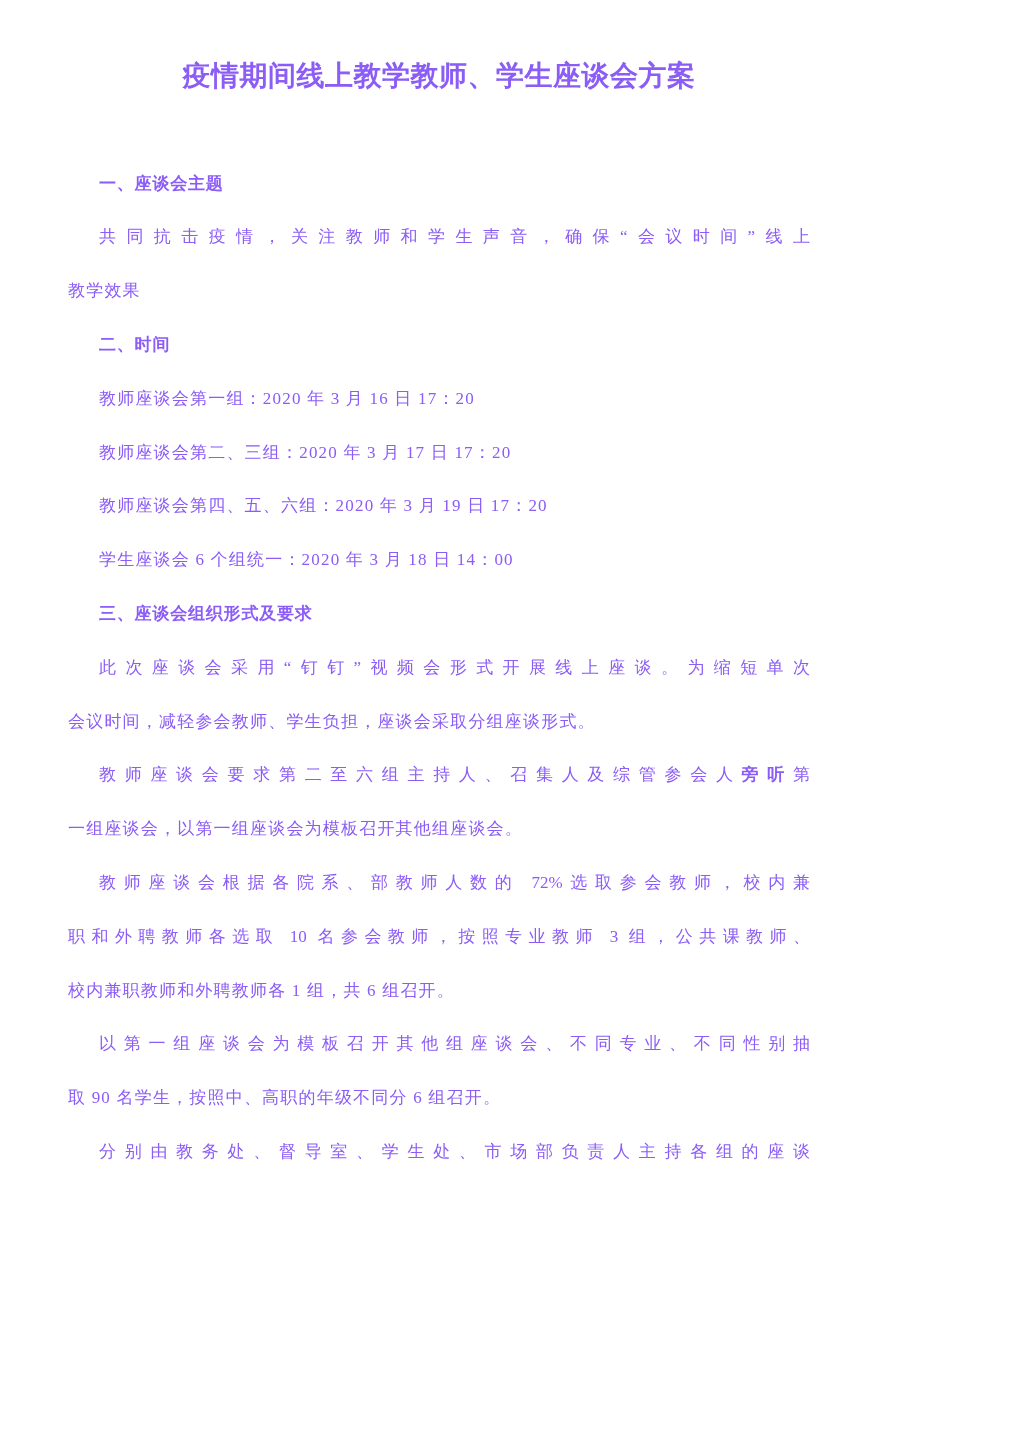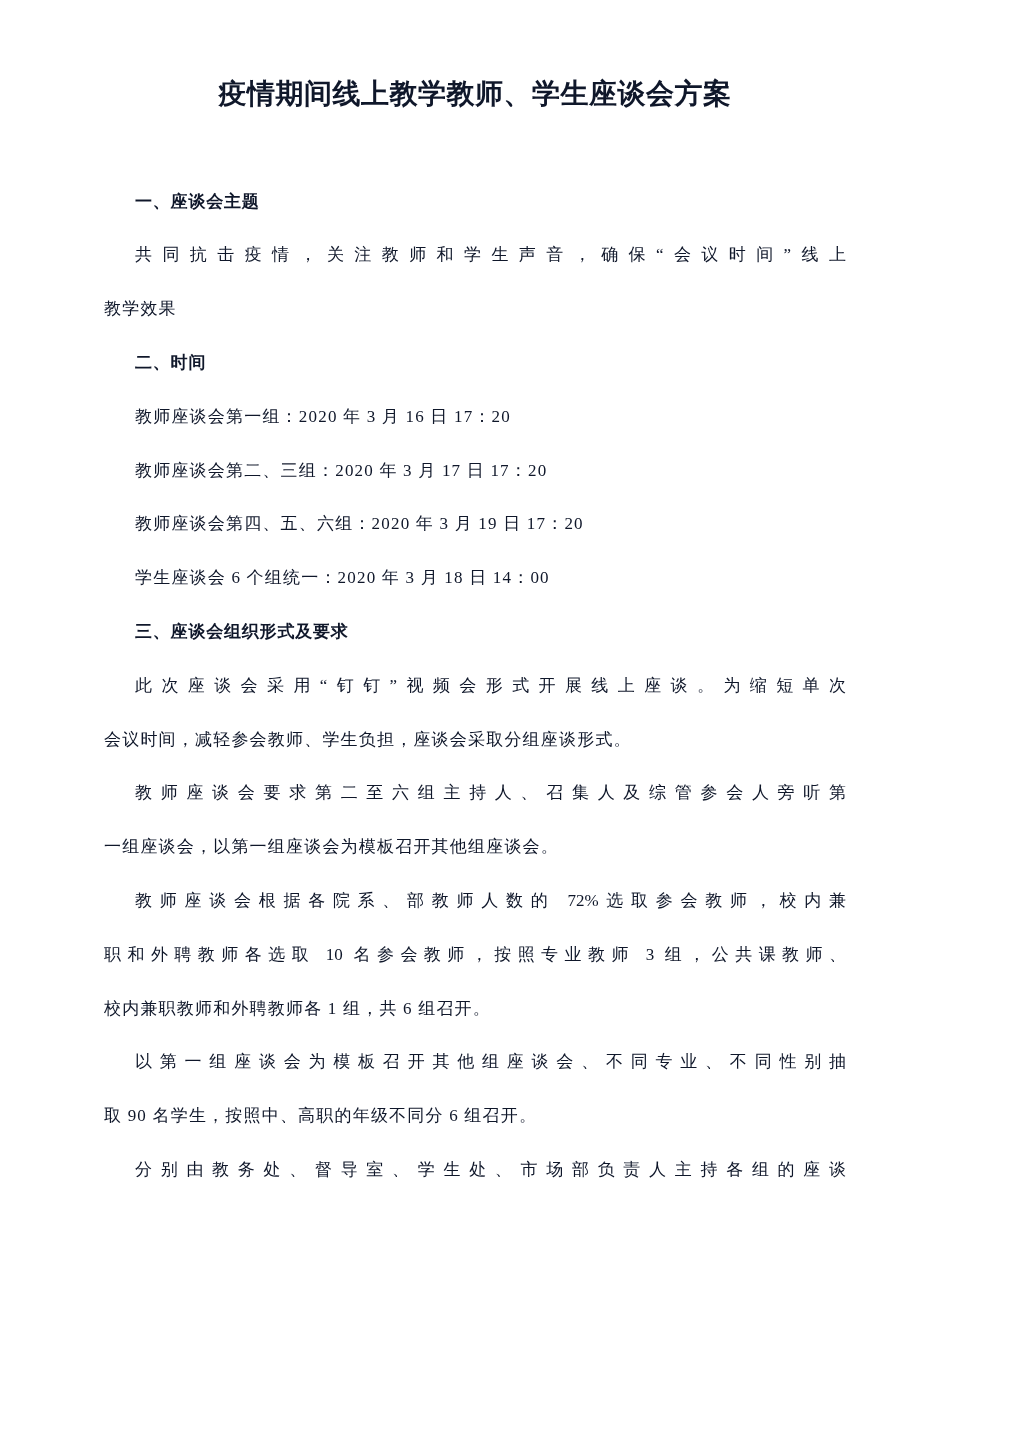--- a/index.html
+++ b/index.html
@@ -9,24 +9,24 @@
     background: #ffffff;
     overflow: hidden;
   }
   .page {
     position: relative;
     width: 1024px;
     height: 1448px;
     background: #ffffff;
   }
   .content {
-    margin-left: 104px;
+    margin-left: 68px;
     width: 742px;
-    padding-top: 67px;
-    color: #0f172a;
+    padding-top: 49px;
+    color: #8b5cf6;
   }
   .line {
     font-family: "Liberation Serif", serif;
     font-size: 17px;
     line-height: 53.8px;
     letter-spacing: 1.2px;
     white-space: nowrap;
   }
   .fill {
     text-align: justify;
@@ -42,21 +42,21 @@
   }
   .title {
     font-family: "Liberation Sans", sans-serif;
     font-weight: 700;
     font-size: 28px;
     text-align: center;
     text-indent: 0;
     letter-spacing: 0.5px;
   }
   .blank { height: 53.8px; }
-  .b { font-weight: 400; }
+  .b { font-weight: 700; }
 </style>
 </head>
 <body>
 
 <div class="page">
   <div class="content">
 
     <div class="line title">疫情期间线上教学教师、学生座谈会方案</div>
     <div class="blank"></div>
 

